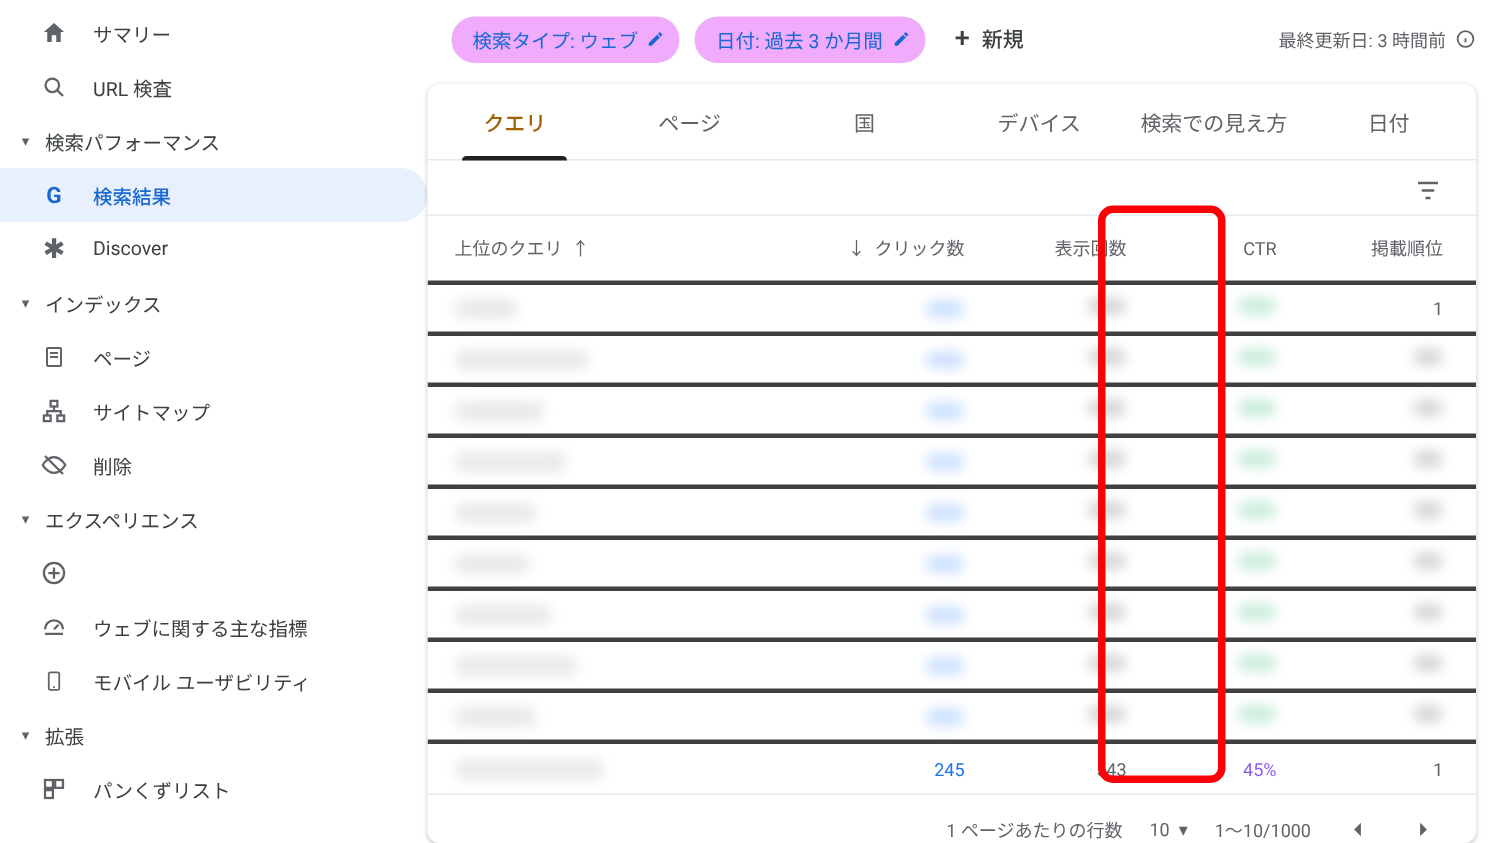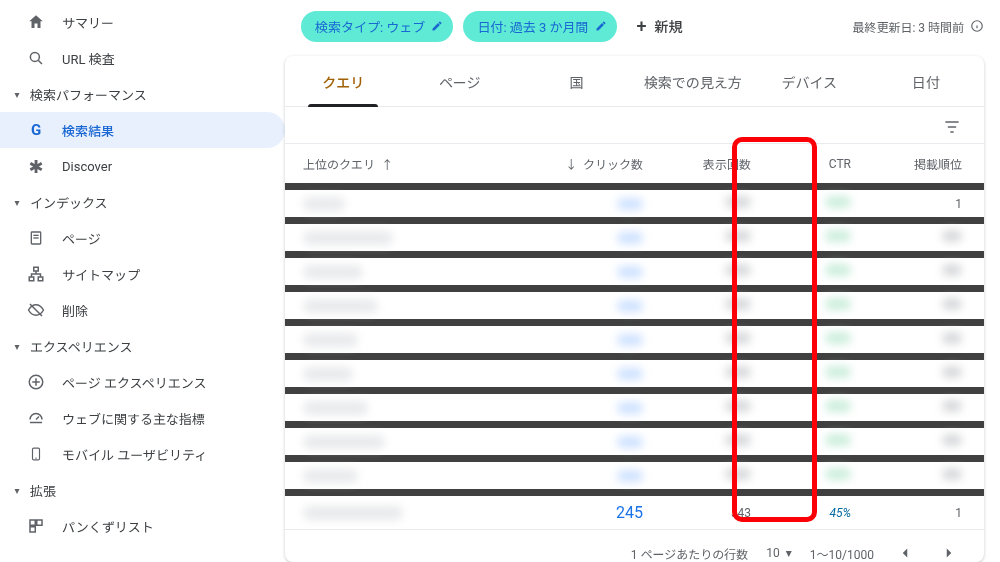--- a/index.html
+++ b/index.html
@@ -74,21 +74,21 @@
     .topbar {
       display: flex;
       align-items: center;
       gap: 10px;
       padding: 10px 16px 14px 16px;
     }
     .chip {
       display: inline-flex;
       align-items: center;
       gap: 6px;
-      background: #5eead4;
+      background: #f0abfc;
       color: #1967d2;
       border-radius: 16px;
       padding: 6px 10px 6px 14px;
       font-size: 13px;
       cursor: pointer;
     }
     .chip .edit { color: #1967d2; }
     .newbtn {
       display: inline-flex;
       align-items: center;
@@ -156,21 +156,21 @@
     }
 
     .table {
       flex: 1;
       position: relative;
     }
     .thead, .trow {
       display: flex;
       align-items: center;
       padding: 0 18px;
-      border-bottom: 7px solid #404040;
+      border-bottom: 3px solid #404040;
     }
     .thead {
       height: 46px;
       font-size: 12px;
       color: #5f6368;
     }
     .trow { height: 34px; }
     .col-q { width: 230px; text-align: left; display:flex; align-items:center; gap:6px;}
     .col-clk { width: 110px; text-align: right; display:flex; justify-content:flex-end; align-items:center; gap:6px;}
     .col-imp { width: 108px; text-align: right; }
@@ -185,23 +185,23 @@
       filter: blur(4px);
       display: inline-block;
     }
     .blurred.num {
       background: #cfe2ff;
       width: 26px;
       height: 12px;
     }
     .blurred.gray { background: #d8d9db; }
 
-    .last-clicks { color: #1a73e8; font-size: 16px; }
+    .last-clicks { color: #1a73e8; font-size: 12px; }
     .last-imp { color: #5f6368; font-size: 12px; }
-    .last-ctr { color: #0369a1; font-size: 12px; font-style: italic; }
+    .last-ctr { color: #8b5cf6; font-size: 12px; }
     .last-pos { color: #5f6368; font-size: 12px; }
 
     .highlight-box {
       position: absolute;
       border: 5px solid #fb0007;
       border-radius: 10px;
       pointer-events: none;
     }
 
     .pager {
@@ -304,21 +304,20 @@
     </div>
 
     <div class="nav-item">
       <span class="icon">
         <svg width="18" height="18" viewBox="0 0 24 24" fill="none" stroke="currentColor" stroke-width="2">
             <circle cx="12" cy="12" r="9"></circle>
             <line x1="12" y1="7" x2="12" y2="17"></line>
             <line x1="7" y1="12" x2="17" y2="12"></line>
           </svg>
       </span>
-      <span>ページ エクスペリエンス</span>
     </div>
 
     <div class="nav-item">
       <span class="icon">
         <svg width="18" height="18" viewBox="0 0 24 24" fill="none" stroke="currentColor" stroke-width="2">
             <path d="M4 14a8 8 0 0116 0"></path>
             <line x1="12" y1="14" x2="16" y2="10"></line>
             <line x1="4" y1="18" x2="20" y2="18"></line>
           </svg>
       </span>
@@ -387,22 +386,22 @@
         </span>
       </div>
     </div>
 
     <div class="card">
 
       <div class="tabs">
         <div class="tab active"><span>クエリ</span></div>
         <div class="tab"><span>ページ</span></div>
         <div class="tab"><span>国</span></div>
+        <div class="tab"><span>デバイス</span></div>
         <div class="tab"><span>検索での見え方</span></div>
-        <div class="tab"><span>デバイス</span></div>
         <div class="tab"><span>日付</span></div>
       </div>
 
       <div class="filterrow">
         <span>
           <svg width="20" height="20" viewBox="0 0 24 24" fill="currentColor">
               <path d="M4 5h16v2H4zm3 6h10v2H7zm3 6h4v2h-4z"></path>
             </svg>
         </span>
       </div>

